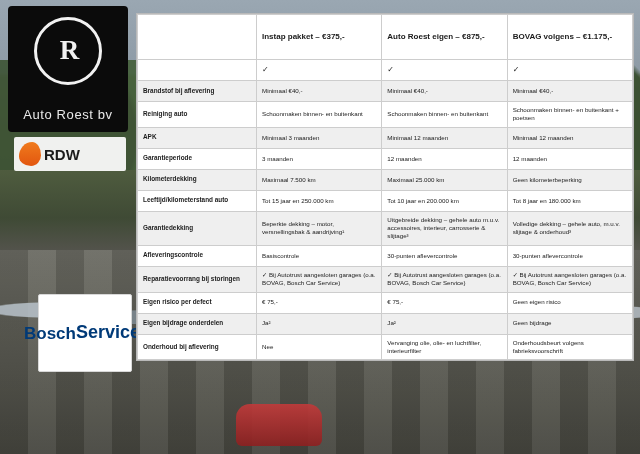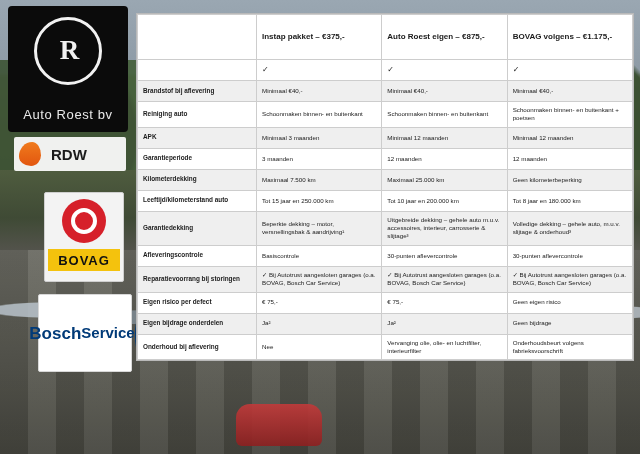--- a/index.html
+++ b/index.html
@@ -65,21 +65,21 @@
     width:62px;height:62px;border:3px solid #f2f2f2;border-radius:50%;
     display:flex;align-items:center;justify-content:center;
     font-size:27px;color:#f2f2f2;font-weight:bold;letter-spacing:-3px;
     font-family:"Liberation Serif", serif;
   }
   .logo-roest .txt{color:#e9e9e9;font-size:13px;margin-top:22px;letter-spacing:.6px;}
 
   .logo-rdw{
     position:absolute;left:14px;top:137px;width:112px;height:34px;
     background:rgba(255,255,255,.92);border-radius:2px;
-    display:flex;align-items:center;gap:10px;padding-left:5px;box-sizing:border-box;
+    display:flex;align-items:center;gap:3px;padding-left:5px;box-sizing:border-box;
   }
   .rdw-flame{width:22px;height:24px;background:linear-gradient(180deg,#f07b1d,#e2560f);
     border-radius:60% 40% 45% 55%/60% 55% 45% 40%;}
   .logo-rdw .t{font-size:15px;font-weight:bold;color:#1b1b1b;font-family:"Liberation Sans",sans-serif;}
 
   .logo-bovag{
     position:absolute;left:44px;top:192px;width:80px;height:90px;
     background:#f3f3f3;border:1px solid #cfcfcf;border-radius:2px;
     display:flex;flex-direction:column;align-items:center;justify-content:flex-start;
     padding-top:6px;box-sizing:border-box;
@@ -90,21 +90,21 @@
   .bovag-bar{margin-top:6px;background:#f4c20d;width:72px;height:22px;
     display:flex;align-items:center;justify-content:center;
     font-size:13px;font-weight:bold;color:#111;letter-spacing:1px;}
 
   .logo-bosch{
     position:absolute;left:38px;top:294px;width:92px;height:76px;
     background:#fff;border:1px solid #d8d8d8;border-radius:2px;
     display:flex;flex-direction:row;align-items:center;justify-content:center;
   }
   .bosch-t{font-size:17px;font-weight:bold;color:#003a78;line-height:1;}
-  .bosch-s{font-size:15px;font-weight:bold;color:#003a78;line-height:1.1;}
+  .bosch-s{font-size:18px;font-weight:bold;color:#003a78;line-height:1.1;}
   .bosch-mark{margin-top:4px;width:26px;height:26px;border-radius:50%;
     border:3px solid #003a78;position:relative;}
   .bosch-mark:before{content:"";position:absolute;left:3px;top:9px;width:14px;height:4px;
     background:#003a78;transform:rotate(-20deg);}
 
   
   .table-wrap{
     position:absolute;left:136px;top:13px;width:496px;
     z-index:4;background:#fff;border:1px solid #b9b9b9;
   }
@@ -133,26 +133,20 @@
   <div class="logo-roest">
     <div class="mark">R</div>
     <div class="txt">Auto Roest bv</div>
   </div>
 
   <div class="logo-rdw">
     <div class="rdw-flame"></div>
     <div class="t">RDW</div>
   </div>
 
-  <div class="logo-bovag">
-    <div class="bovag-circ">
-        <div class="in"></div>
-      </div>
-    <div class="bovag-bar">BOVAG</div>
-  </div>
 
   <div class="logo-bosch">
     <div class="bosch-t">Bosch</div>
     <div class="bosch-s">Service</div>
     <div class="bosch-mark"></div>
   </div>
 
 </div>
 
 <div class="table-wrap">

